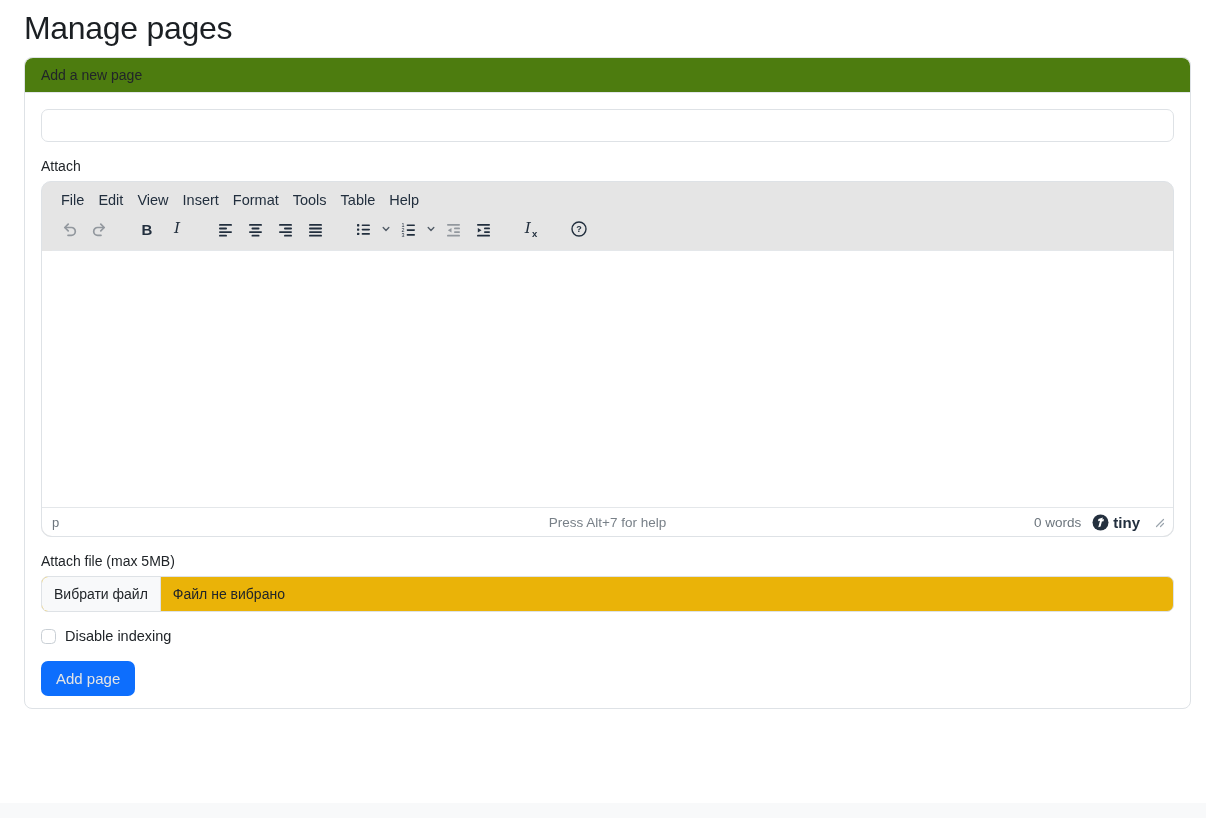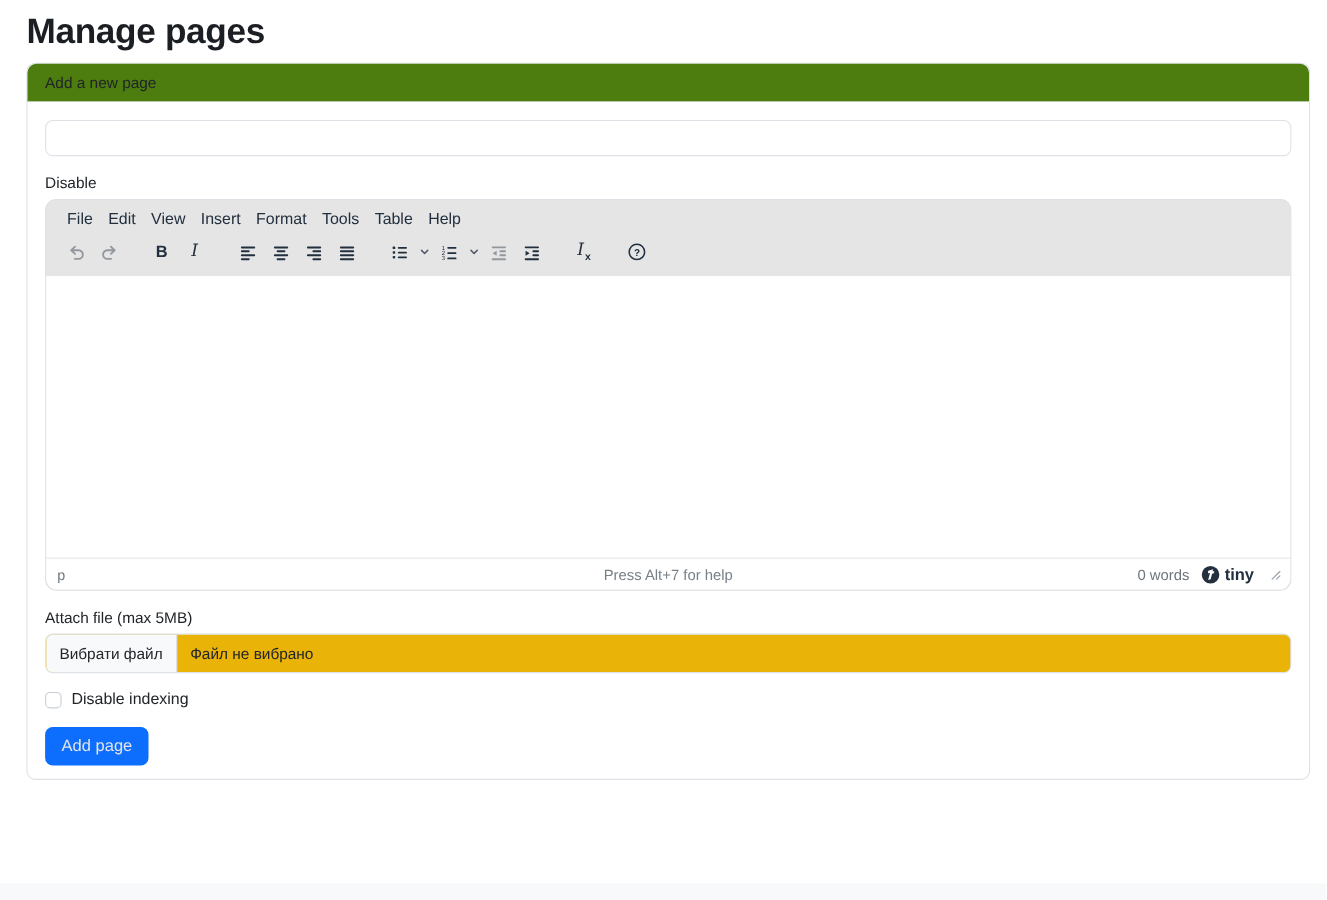--- a/index.html
+++ b/index.html
@@ -3,21 +3,21 @@
 <meta charset="utf-8">
 <style>
   * { box-sizing: border-box; }
   html,body { margin:0; padding:0; }
   body {
     width:1206px; height:818px; position:relative; overflow:hidden;
     background:#ffffff; color:#212529;
     font-family:"Liberation Sans", sans-serif;
   }
   .container { padding:6px 15px 0 24px; }
-  h1.page-title { font-size:32px; font-weight:700; margin:4px 0 10px; color:#1b1f23; letter-spacing:-0.3px; }
+  h1.page-title { font-size:32px; font-weight:400; margin:4px 0 10px; color:#1b1f23; letter-spacing:-0.3px; }
 
   .card { border:1px solid #dee2e6; border-radius:8px; background:#fff; }
   .card-header {
     background:#4d7c0f; border-bottom:1px solid #e3e7eb;
     padding:9px 16px; font-size:14px; color:#212529;
     border-radius:8px 8px 0 0;
   }
   .card-body { padding:16px 16px 12px; }
 
   .form-group { margin-bottom:16px; }
@@ -89,21 +89,21 @@
     </header>
 
     <div class="card-body">
 
       <div class="form-group">
         <input class="form-control" type="text" value="" style="">
       </div>
 
 
       <div class="form-group" style="margin-bottom:16px;">
-        <label class="form-label">Disable</label>
+        <label class="form-label">Attach</label>
 
         <div class="editor">
 
           <div class="menubar">
             <span class="menu-item">File</span>
             <span class="menu-item">Edit</span>
             <span class="menu-item">View</span>
             <span class="menu-item">Insert</span>
             <span class="menu-item">Format</span>
             <span class="menu-item">Tools</span>

